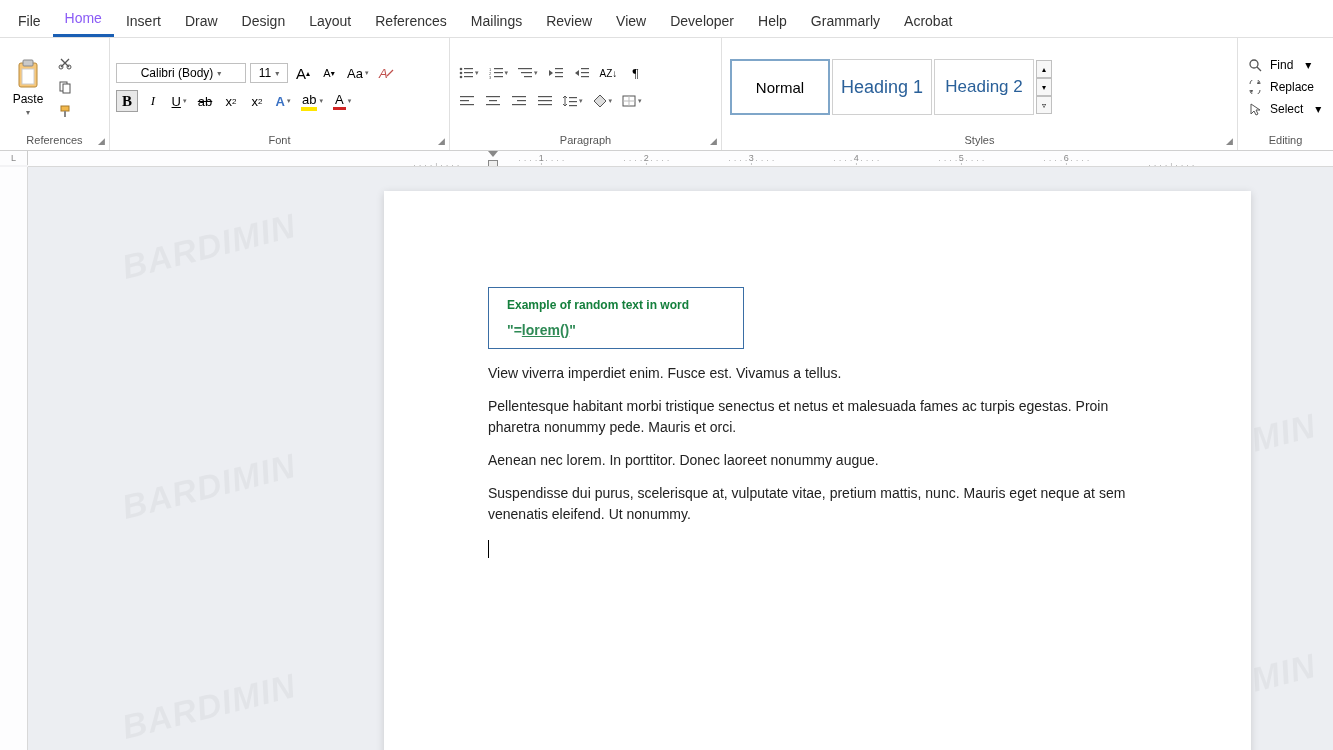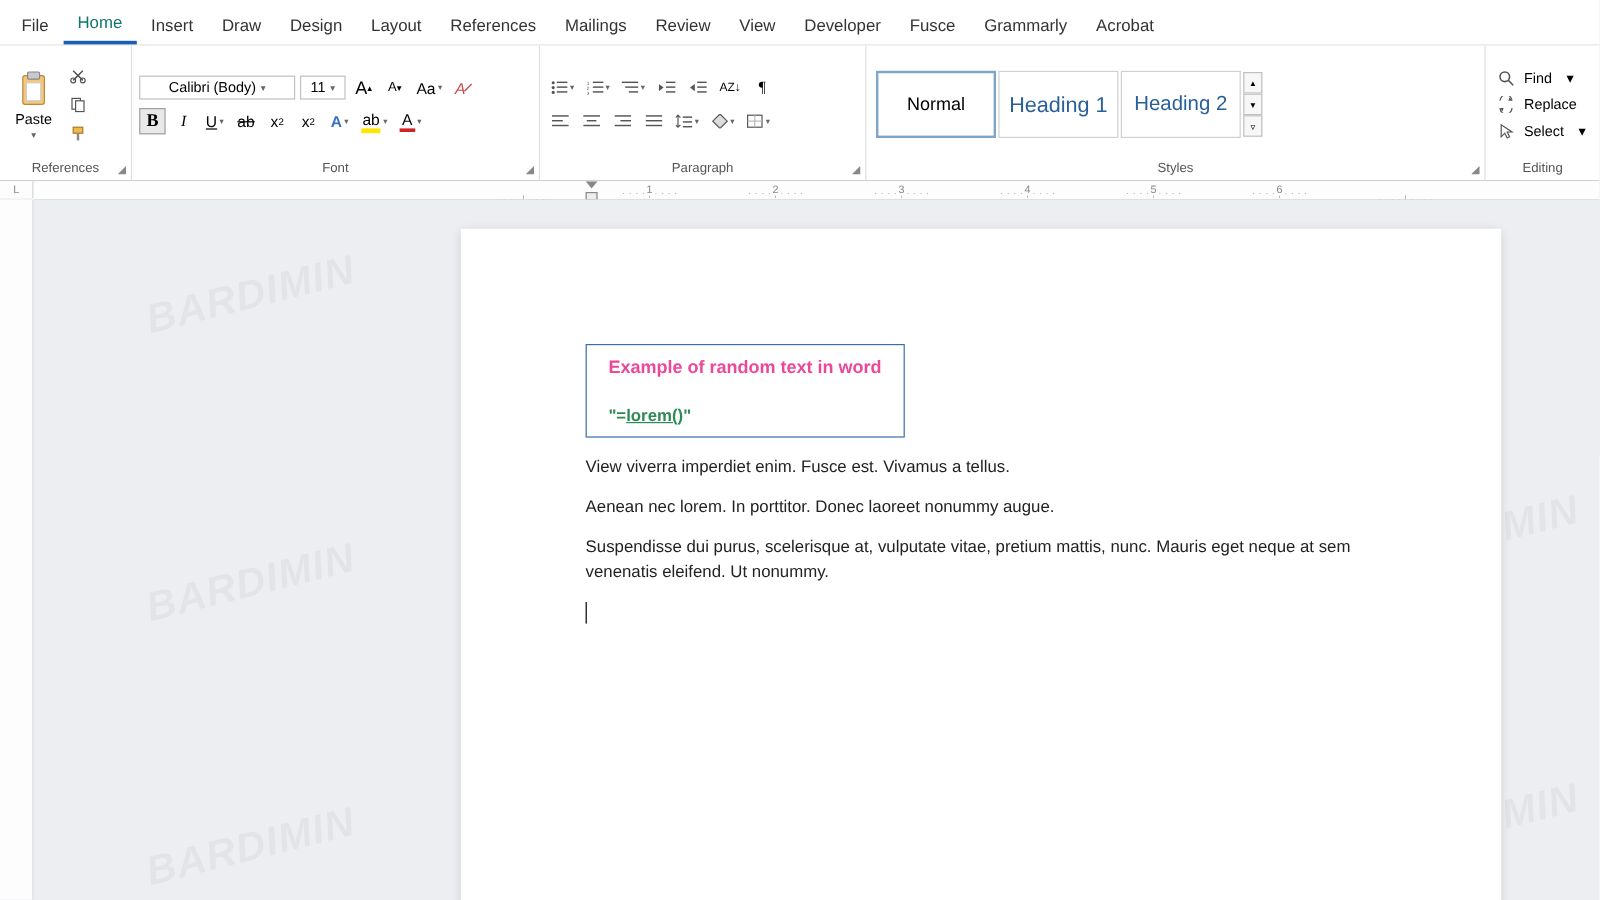--- a/index.html
+++ b/index.html
@@ -1,21 +1,21 @@
 <!DOCTYPE html>
 <html><head>
 <meta charset="utf-8">
 <style>
 * { box-sizing: border-box; margin: 0; padding: 0; font-family: "Segoe UI", Arial, sans-serif; }
 body { background: #f3f3f5; overflow: hidden; width: 1333px; height: 750px; position: relative; }
 
 
 .menubar { background: #fff; height: 38px; display: flex; align-items: flex-end; padding: 0 6px; border-bottom: 1px solid #e0e0e0; }
 .menubar .tab { padding: 8px 12px; font-size: 14px; color: #333; cursor: pointer; }
-.menubar .tab.active { color: #0f766e; border-bottom: 3px solid #1a5fb4; font-weight: 500; }
+.menubar .tab.active { color: #8b5cf6; border-bottom: 3px solid #1a5fb4; font-weight: 500; }
 
 
 .ribbon { background: #fff; height: 113px; display: flex; border-bottom: 1px solid #d0d0d0; }
 .ribbon-group { border-right: 1px solid #e0e0e0; display: flex; flex-direction: column; justify-content: space-between; padding: 4px 6px 2px 6px; position: relative; }
 .ribbon-group-label { text-align: center; font-size: 11px; color: #555; padding: 2px 0; }
 .ribbon-group-body { flex: 1; display: flex; align-items: center; gap: 4px; }
 .launcher { position: absolute; right: 4px; bottom: 4px; font-size: 9px; color: #888; cursor: pointer; }
 
 
 .paste-btn { display: flex; flex-direction: column; align-items: center; gap: 2px; padding: 2px 6px; cursor: pointer; }
@@ -65,21 +65,21 @@
 .indent-marker { position:absolute; left:458px; top:0; width:12px; height:16px;}
 .indent-marker::before { content:""; position:absolute; top:0; left:2px; width:0; height:0; border-left:5px solid transparent; border-right:5px solid transparent; border-top:6px solid #888;}
 .indent-marker::after { content:""; position:absolute; bottom:0; left:2px; width:8px; height:5px; border:1px solid #888; background:#eee;}
 
 
 .doc-area { position: absolute; left: 0; right: 0; top: 167px; bottom: 0; background: #eceef2; overflow: auto; }
 .v-ruler { position: absolute; left: 0; top: 0; bottom: 0; width: 28px; background: #fdfdfe; border-right: 1px solid #d8d8d8; }
 
 .page { position: absolute; left: 384px; top: 24px; width: 867px; min-height: 1100px; background: #fff; box-shadow: 0 2px 8px rgba(0,0,0,0.15); padding: 96px 104px; }
 .title-box { border: 1.5px solid #3a6ea5; padding: 10px 18px 10px 18px; display: inline-block; min-width: 256px; margin-bottom: 14px; }
-.title-box .hd { font-weight: bold; font-size: 15px; color: #ec4899; margin-bottom: 23px; }
+.title-box .hd { font-weight: bold; font-size: 12px; color: #15803d; margin-bottom: 10px; }
 .title-box .fn { font-weight: bold; font-size: 14px; color: #2e8a55; }
 .title-box .fn .ul { text-decoration: underline; }
 .body-p { font-size: 14px; color: #222; line-height: 1.5; margin-bottom: 12px; max-width: 650px;}
 .cursor-line { display:inline-block; width:1px; height:18px; background:#000; vertical-align:bottom;}
 
 
 .wm { position:absolute; color:rgba(0,0,0,0.04); font-size:34px; font-weight:bold; font-style:italic; transform: rotate(-14deg); pointer-events:none; user-select:none; letter-spacing:1px;}
 
 
 svg { display:block; }
@@ -92,21 +92,21 @@
   <div class="tab active">Home</div>
   <div class="tab">Insert</div>
   <div class="tab">Draw</div>
   <div class="tab">Design</div>
   <div class="tab">Layout</div>
   <div class="tab">References</div>
   <div class="tab">Mailings</div>
   <div class="tab">Review</div>
   <div class="tab">View</div>
   <div class="tab">Developer</div>
-  <div class="tab">Fusce</div>
+  <div class="tab">Help</div>
   <div class="tab">Grammarly</div>
   <div class="tab">Acrobat</div>
 </div>
 
 <div class="ribbon">
 
   <div class="ribbon-group" style="width:110px">
     <div class="ribbon-group-body">
       <div class="paste-btn">
         <span class="icon-large">
@@ -404,17 +404,18 @@
   <div class="wm" style="left:1140px; top:500px">BARDIMIN</div>
 
   <div class="page">
     <div class="title-box">
       <div class="hd">Example of random text in word</div>
       <div class="fn">
         <span>"=</span><span class="ul">lorem()</span><span>"</span>
       </div>
     </div>
     <p class="body-p">View viverra imperdiet enim. Fusce est. Vivamus a tellus.</p>
+    <p class="body-p">Pellentesque habitant morbi tristique senectus et netus et malesuada fames ac turpis egestas. Proin pharetra nonummy pede. Mauris et orci.</p>
     <p class="body-p">Aenean nec lorem. In porttitor. Donec laoreet nonummy augue.</p>
     <p class="body-p">Suspendisse dui purus, scelerisque at, vulputate vitae, pretium mattis, nunc. Mauris eget neque at sem venenatis eleifend. Ut nonummy.</p>
     <p class="body-p"><span class="cursor-line"></span></p>
   </div>
 </div>
 
 </body></html>

